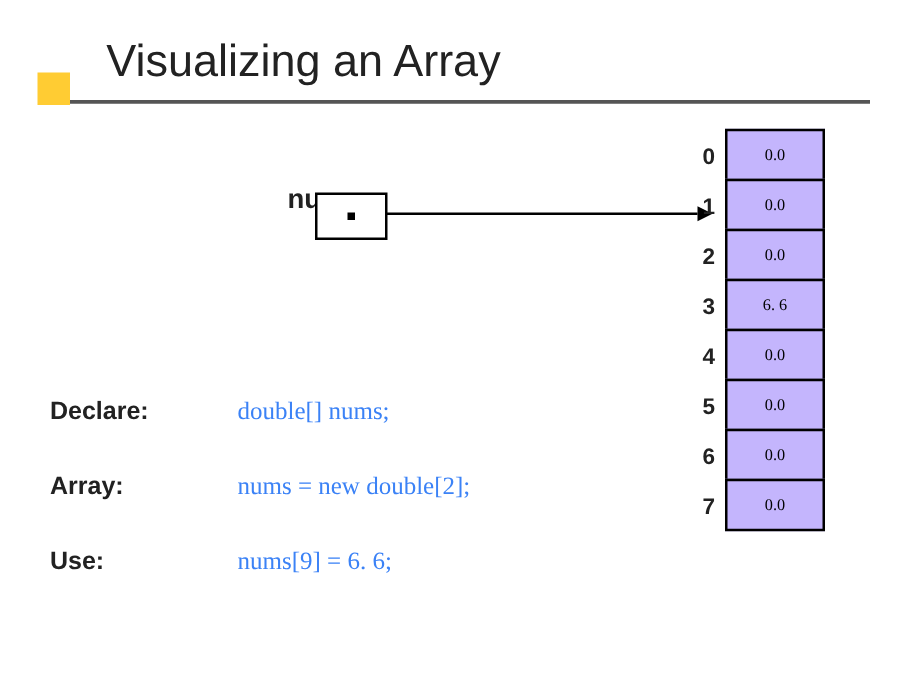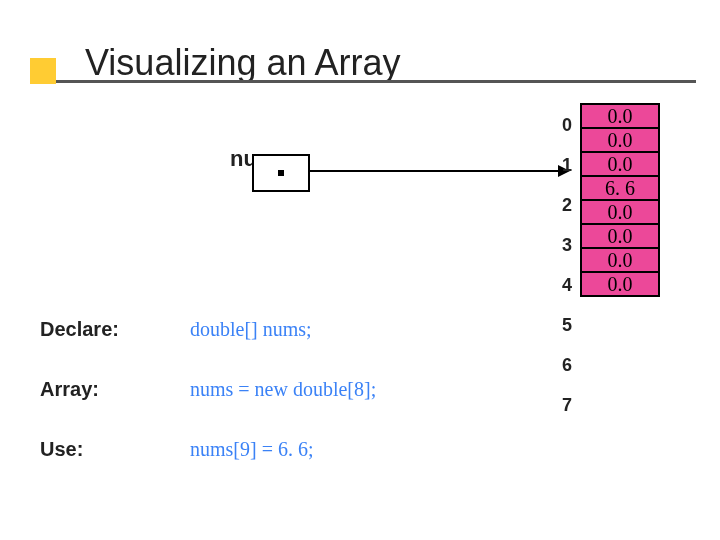--- a/index.html
+++ b/index.html
@@ -29,21 +29,20 @@
     background: #ffcc33;
   }
   .title-text {
     position: absolute;
     left: 55px;
     top: 8px;
     font-size: 36px;
     color: #222;
     font-weight: 400;
     white-space: nowrap;
-    margin-top: 14px;
   }
   .title-underline {
     position: absolute;
     left: 26px;
     top: 60px;
     width: 640px;
     height: 3px;
     background: #555;
   }
 
@@ -93,29 +92,29 @@
   }
 
   
   .array-col {
     position: absolute;
     right: 40px;
     top: 105px;
   }
   .cell {
     width: 80px;
-    height: 26px;
+    height: 42px;
     border: 2px solid #000;
     box-sizing: border-box;
     display: flex;
     align-items: center;
     justify-content: center;
     font-family: Georgia, "Times New Roman", serif;
-    font-size: 20px;
-    background: #ec4899;
+    font-size: 13px;
+    background: #c4b5fd;
     margin-top: -2px; 
   }
   .cell:first-child { margin-top: 0; }
   .idx {
     position: absolute;
     font-family: "Comic Sans MS", cursive, sans-serif;
     font-size: 18px;
     font-weight: bold;
     color: #222;
     text-align: right;
@@ -179,18 +178,18 @@
   <div class="cell">0.0</div>
   <div class="cell">0.0</div>
 </div>
 
 <div class="decl-row" style="top:318px;align-items:center;">
   <span class="decl-label">Declare:</span>
   <span class="decl-code">double[] nums;</span>
 </div>
 <div class="decl-row" style="top:378px;">
   <span class="decl-label">Array:</span>
-  <span class="decl-code">nums = new double[8];</span>
+  <span class="decl-code">nums = new double[2];</span>
 </div>
 <div class="decl-row" style="top:438px;">
   <span class="decl-label">Use:</span>
   <span class="decl-code">nums[9] = 6. 6;</span>
 </div>
 
 </body></html>

